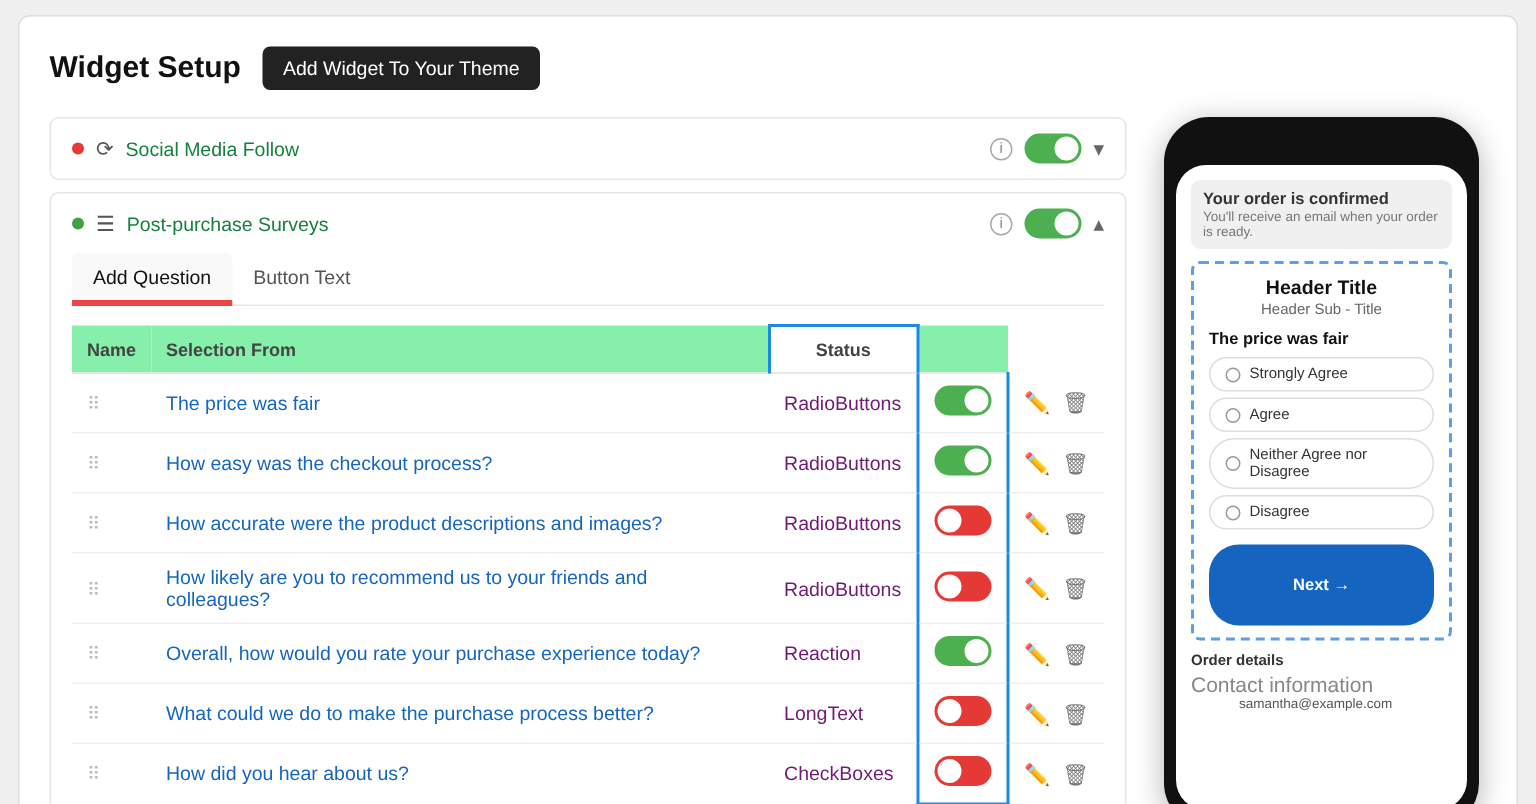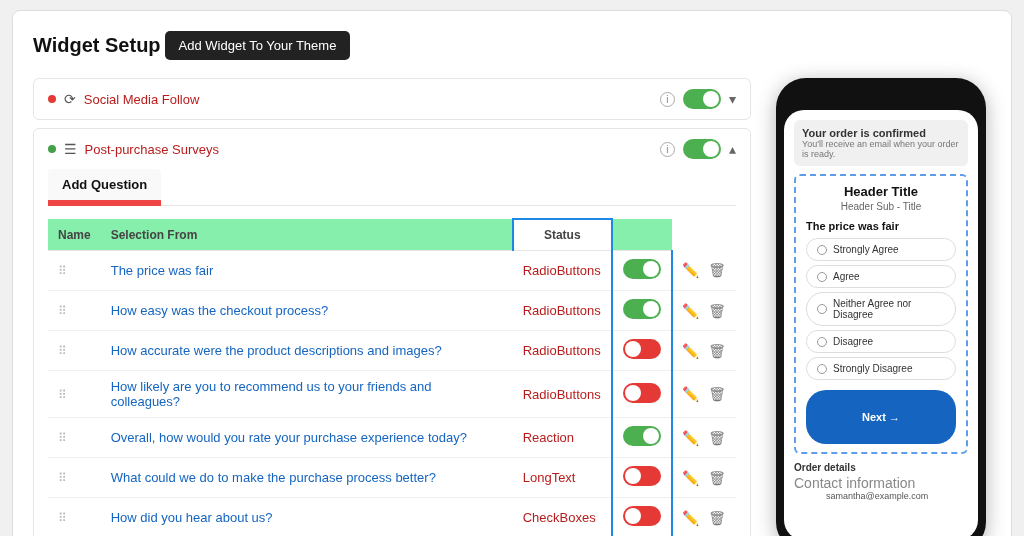--- a/index.html
+++ b/index.html
@@ -19,21 +19,21 @@
       width: 1000px;
       min-height: 510px;
       padding: 20px;
       display: flex;
       flex-direction: column;
       gap: 0;
     }
     .page-header {
       display: flex;
       align-items: center;
-      gap: 4px;
+      gap: 14px;
       margin-bottom: 18px;
     }
     .page-title {
       font-size: 20px;
       font-weight: 700;
       color: #111;
     }
     .add-widget-btn {
       background: #222;
       color: #fff;
@@ -75,21 +75,21 @@
       flex-shrink: 0;
     }
     .dot-red { background: #e53935; }
     .dot-green { background: #43a047; }
     .widget-icon {
       font-size: 14px;
       color: #555;
     }
     .widget-label {
       font-size: 13px;
-      color: #b91c1c;
+      color: #15803d;
       flex: 1;
     }
     .info-icon {
       width: 15px;
       height: 15px;
       border-radius: 50%;
       border: 1px solid #aaa;
       display: inline-flex;
       align-items: center;
       justify-content: center;
@@ -140,23 +140,23 @@
     }
     .tab-item {
       padding: 8px 14px;
       font-size: 13px;
       cursor: pointer;
       color: #555;
       border-bottom: 2px solid transparent;
       margin-bottom: -1px;
     }
     .tab-item.active {
-      font-weight: 700;
+      font-weight: 400;
       color: #111;
-      border-bottom: 6px solid #ef4444;
+      border-bottom: 4px solid #ef4444;
       background: #f9f9f9;
       border-radius: 4px 4px 0 0;
     }
     
     .questions-table {
       width: 100%;
       border-collapse: collapse;
       font-size: 13px;
     }
     .questions-table thead tr {
@@ -180,21 +180,21 @@
     .drag-handle {
       color: #bbb;
       cursor: grab;
       font-size: 12px;
     }
     .q-name-link {
       color: #1565c0;
       text-decoration: none;
     }
     .selection-type {
-      color: #b91c1c;
+      color: #701a75;
     }
     
     .status-col-header {
       background: #fff;
       border: 2px solid #1e88e5;
       border-bottom: none;
       text-align: center !important;
     }
     .status-td {
       background: #fff;
@@ -376,20 +376,21 @@
               <div class="toggle-thumb"></div>
             </div>
           </div>
           <span class="chevron-icon">▴</span>
         </div>
 
         <div class="survey-expanded">
 
           <div class="tab-row">
             <div class="tab-item active">Add Question</div>
+            <div class="tab-item">Button Text</div>
           </div>
 
           <table class="questions-table">
             <thead>
               <tr>
                 <th>Name</th>
                 <th>Selection From</th>
                 <th class="status-col-header">Status</th>
                 <th></th>
               </tr>
@@ -545,24 +546,20 @@
       <span class="radio-label">Agree</span>
     </div>
                 <div class="radio-option">
       <div class="radio-circle"></div>
       <span class="radio-label">Neither Agree nor Disagree</span>
     </div>
                 <div class="radio-option">
       <div class="radio-circle"></div>
       <span class="radio-label">Disagree</span>
     </div>
-                <div class="radio-option">
-      <div class="radio-circle"></div>
-      <span class="radio-label">Strongly Disagree</span>
-    </div>
               </div>
             <button class="next-btn">Next →</button>
           </div>
 
           <div class="order-details-section">
             <div class="order-details-title">Order details</div>
             <div class="order-contact-label">Contact information</div>
             <div class="order-contact-value">samantha@example.com</div>
           </div>
         </div>

